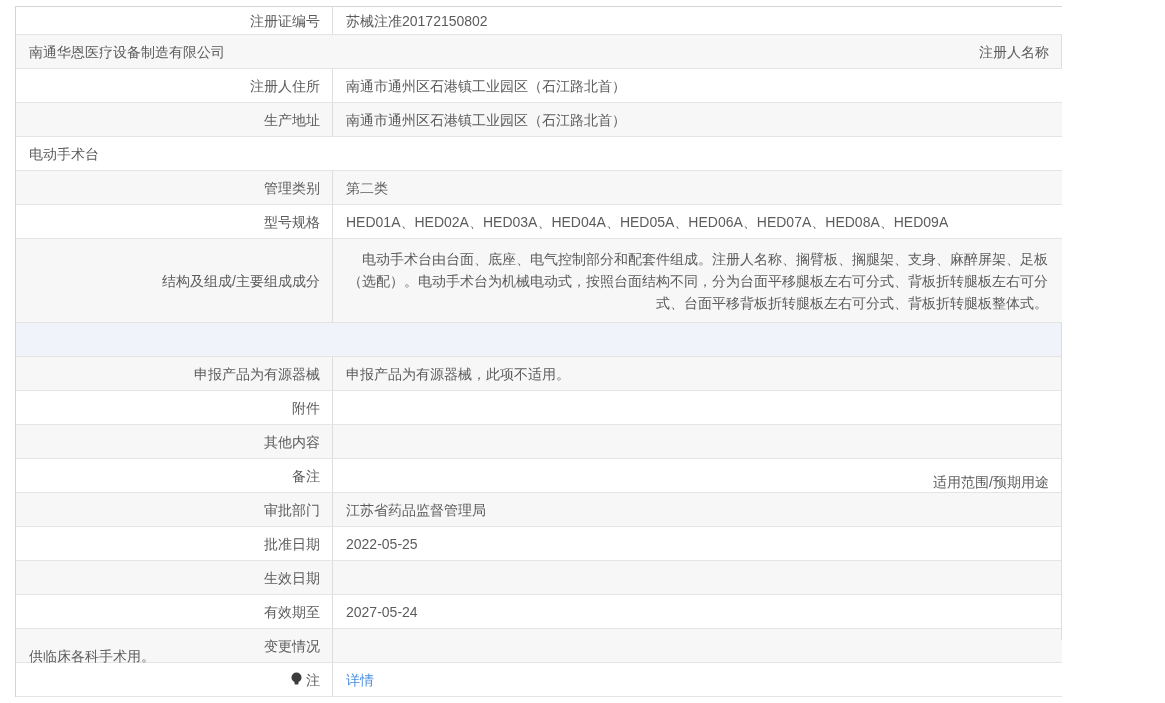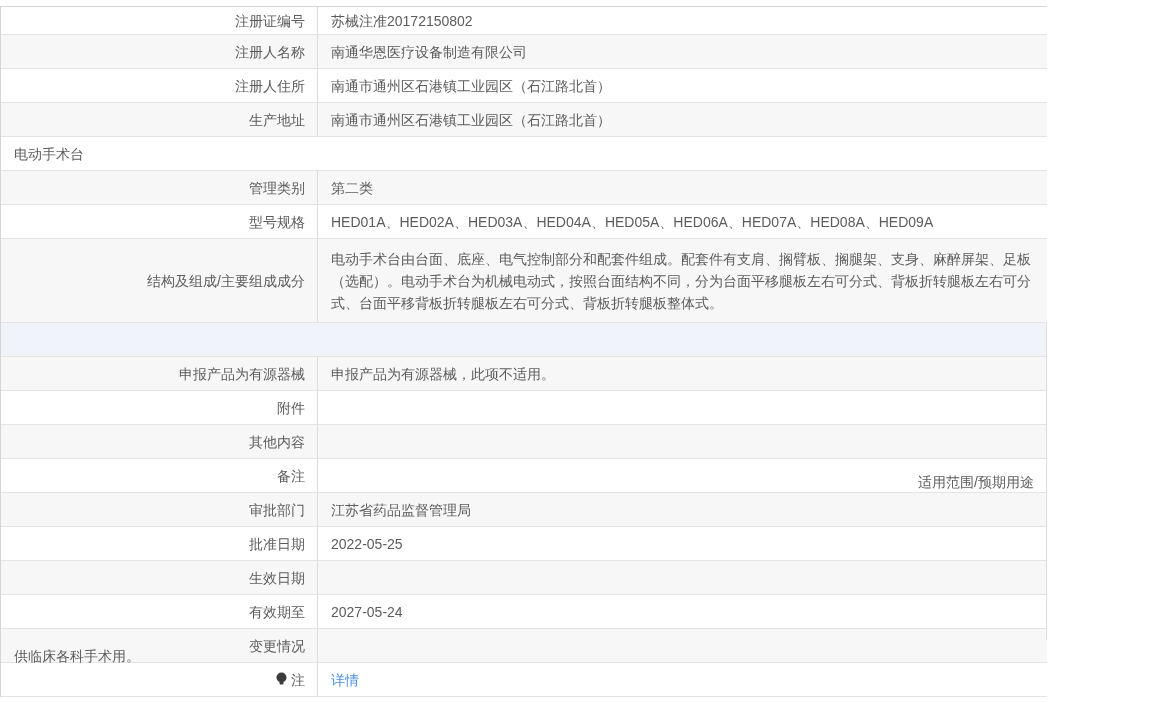--- a/index.html
+++ b/index.html
@@ -4,21 +4,21 @@
 <style>
   * { margin: 0; padding: 0; box-sizing: border-box; }
   html, body {
     width: 1165px; height: 703px;
     background: #ffffff;
     font-family: "Liberation Sans", "DejaVu Sans", sans-serif;
     overflow: hidden;
   }
   .detail-table {
     position: absolute;
-    left: 0; top: 6px;
+    left: 15px; top: 6px;
     width: 1047px;
     border-top: 1px solid #d5d5d5;
     border-left: 1px solid #d5d5d5;
     background: #fff;
   }
   .row {
     display: flex;
     align-items: stretch;
     height: 34px;
     border-bottom: 1px solid #e4e4e4;
@@ -38,21 +38,21 @@
   .cell.label {
     flex: 0 0 317px;
     justify-content: flex-end;
     text-align: right;
     padding: 0 12px 0 8px;
     border-right: 1px solid #dddddd;
   }
   .cell.value {
     flex: 1 1 auto;
     justify-content: flex-start;
-    text-align: left;
+    text-align: right;
     padding: 5px 14px 5px 13px;
     min-width: 0;
   }
   .row.tall .cell.value { align-items: center; }
   .wrap-text { white-space: normal; word-break: break-all; }
   a.link {
     color: var(--link, #4a90e2);
     text-decoration: none;
     cursor: pointer;
   }
@@ -68,22 +68,22 @@
 <body>
 
 <div class="detail-table">
 
   <div class="row h-first">
     <div class="cell label">注册证编号</div>
     <div class="cell value">苏械注准20172150802</div>
   </div>
 
   <div class="row alt">
+    <div class="cell value">南通华恩医疗设备制造有限公司</div>
     <div class="cell label">注册人名称</div>
-    <div class="cell value">南通华恩医疗设备制造有限公司</div>
   </div>
 
   <div class="row">
     <div class="cell label">注册人住所</div>
     <div class="cell value">南通市通州区石港镇工业园区（石江路北首）</div>
   </div>
 
   <div class="row alt">
     <div class="cell label">生产地址</div>
     <div class="cell value">南通市通州区石港镇工业园区（石江路北首）</div>
@@ -98,21 +98,21 @@
     <div class="cell value">第二类</div>
   </div>
 
   <div class="row">
     <div class="cell label">型号规格</div>
     <div class="cell value">HED01A、HED02A、HED03A、HED04A、HED05A、HED06A、HED07A、HED08A、HED09A</div>
   </div>
 
   <div class="row alt tall">
     <div class="cell label">结构及组成/主要组成成分</div>
-    <div class="cell value wrap-text">电动手术台由台面、底座、电气控制部分和配套件组成。配套件有支肩、搁臂板、搁腿架、支身、麻醉屏架、足板（选配）。电动手术台为机械电动式，按照台面结构不同，分为台面平移腿板左右可分式、背板折转腿板左右可分式、台面平移背板折转腿板左右可分式、背板折转腿板整体式。</div>
+    <div class="cell value wrap-text">电动手术台由台面、底座、电气控制部分和配套件组成。注册人名称、搁臂板、搁腿架、支身、麻醉屏架、足板（选配）。电动手术台为机械电动式，按照台面结构不同，分为台面平移腿板左右可分式、背板折转腿板左右可分式、台面平移背板折转腿板左右可分式、背板折转腿板整体式。</div>
   </div>
 
   <div class="row hover">
     <div class="cell label">适用范围/预期用途</div>
     <div class="cell value">供临床各科手术用。</div>
   </div>
 
   <div class="row alt">
     <div class="cell label">申报产品为有源器械</div>
     <div class="cell value">申报产品为有源器械，此项不适用。</div>

